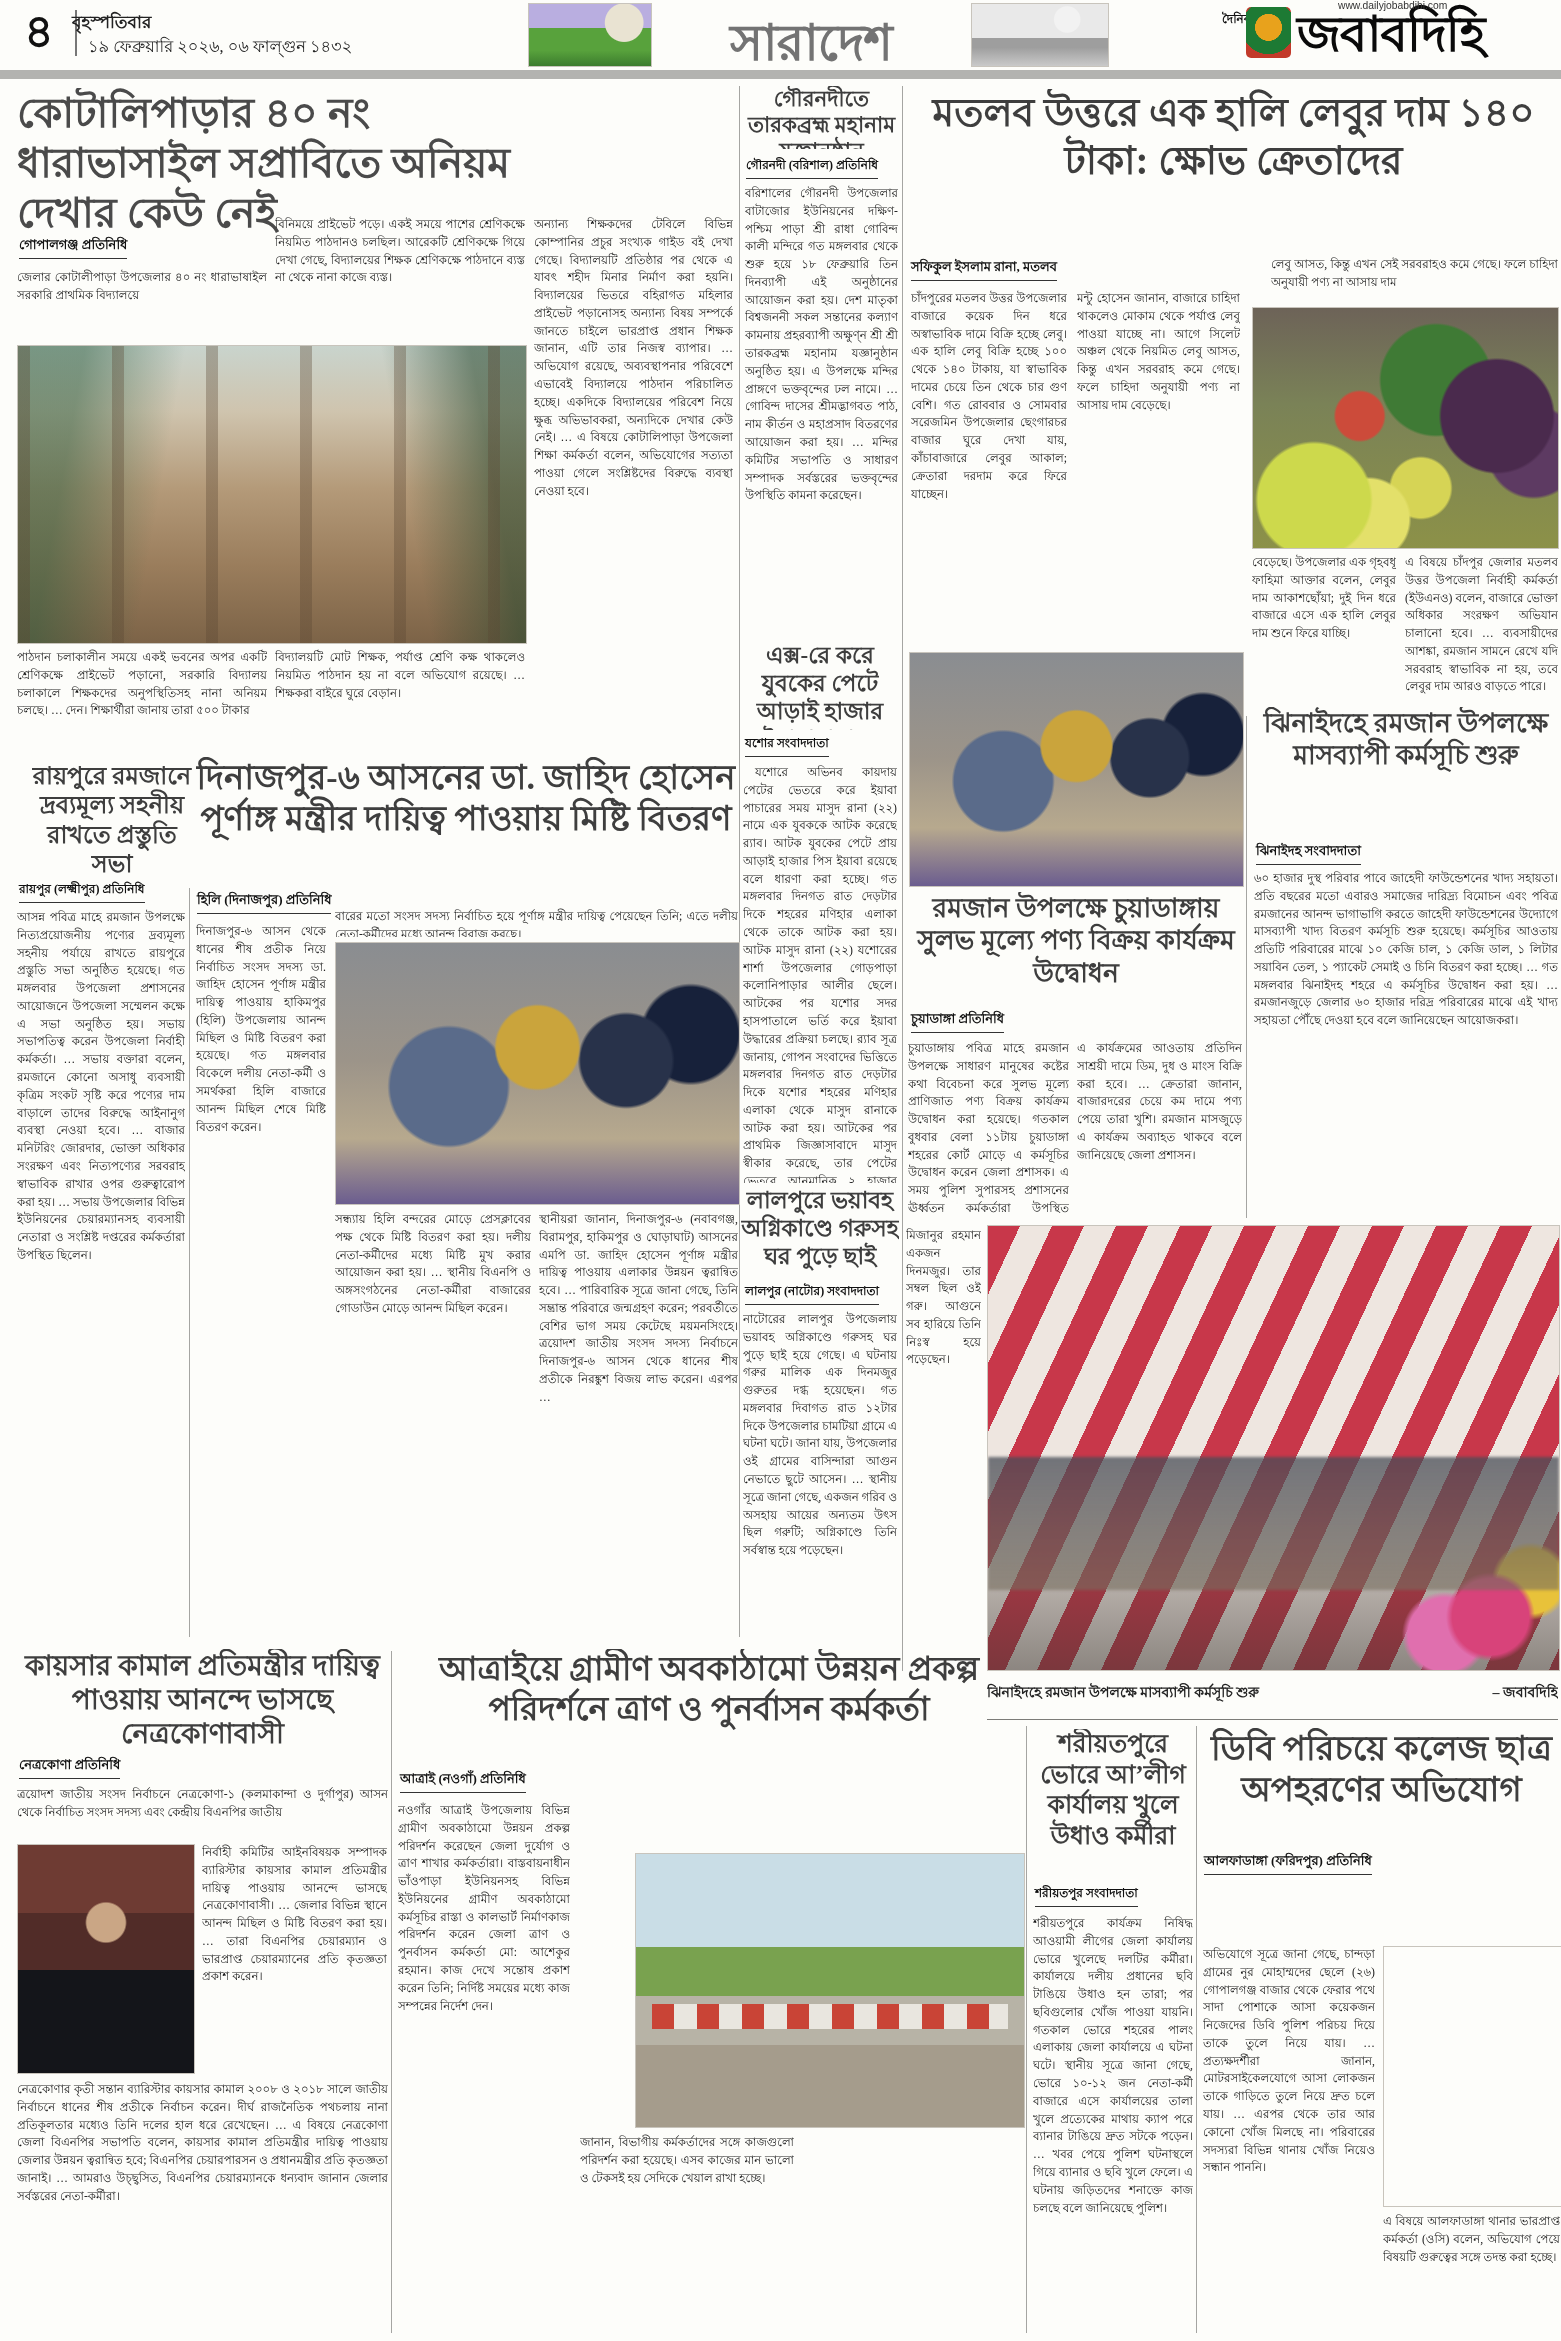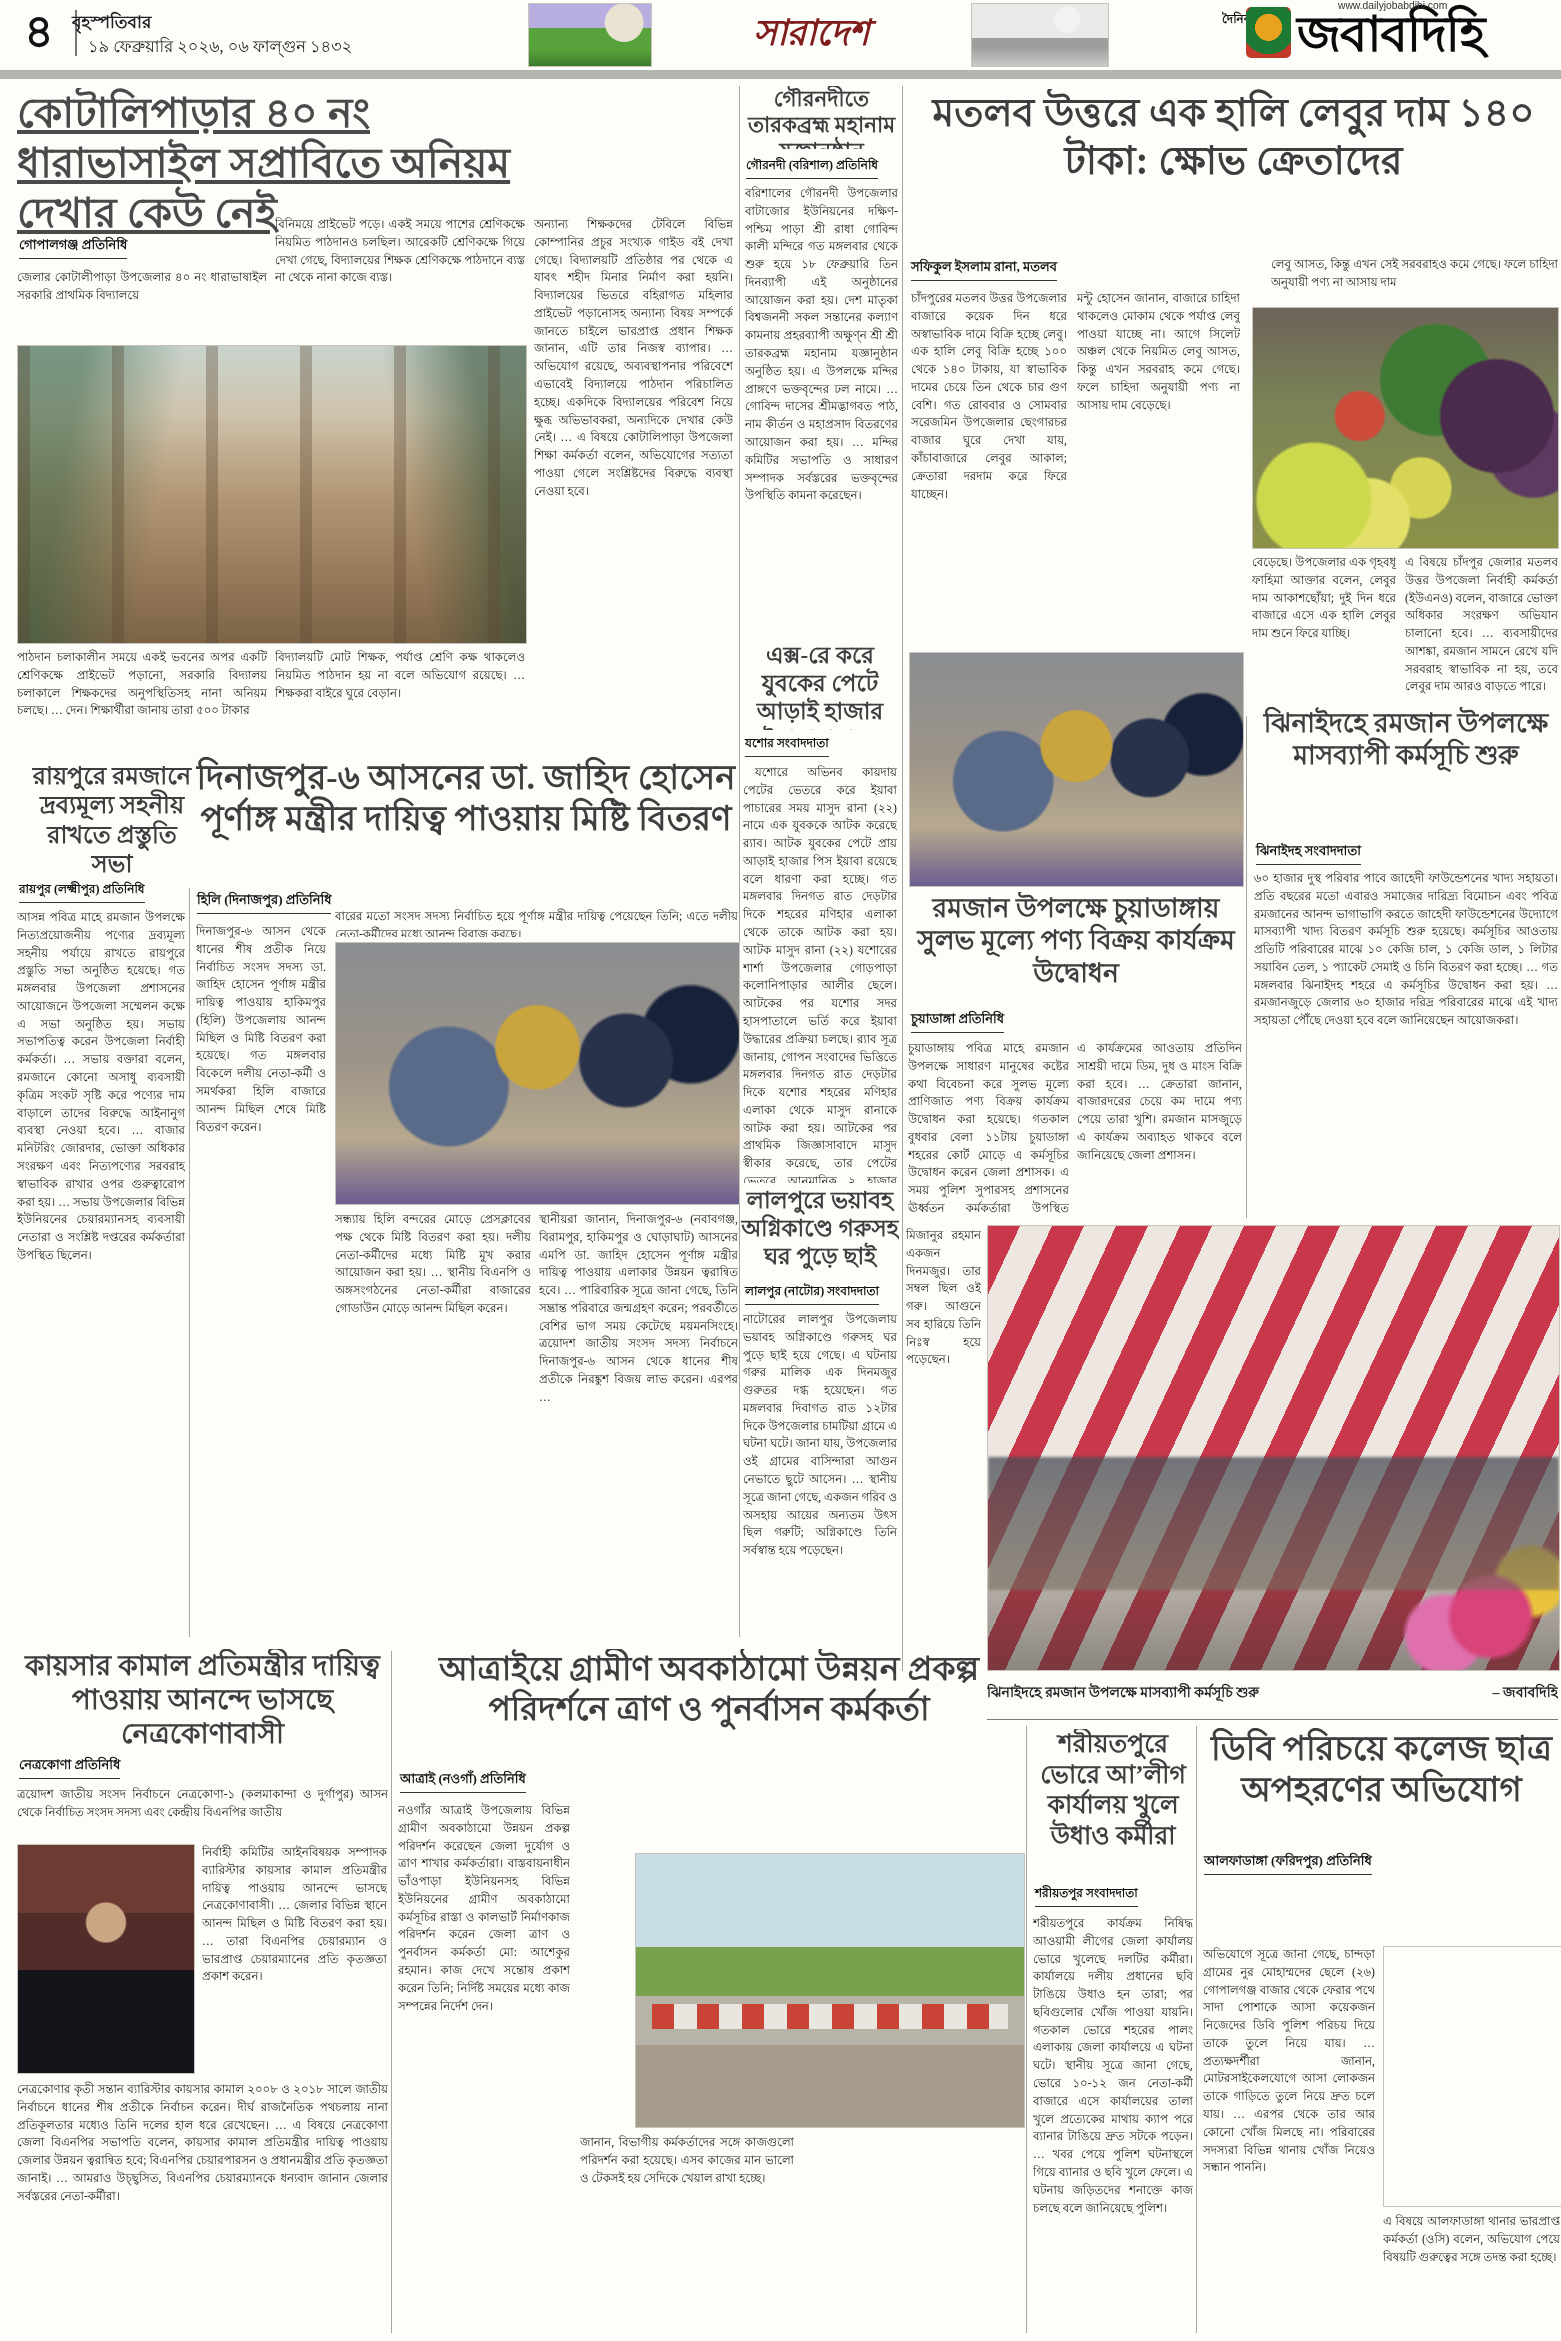--- a/index.html
+++ b/index.html
@@ -1,35 +1,35 @@
 <!DOCTYPE html>
 <html style="font-size:13.7px"><head>
 <meta charset="utf-8">
 <style>
   html,body{margin:0;padding:0;background:#e8e8e4;}
   #page{position:relative;width:1561px;height:2342px;background:#fdfdfa;margin:0 auto;
         font-family:"Liberation Serif","DejaVu Sans",serif;color:#1a1a1a;overflow:hidden;}
   .abs{position:absolute;}
   .headline{font-weight:bold;color:#3e3e3e;text-align:center;line-height:1.22;overflow:hidden;}
-  .headline.left{text-align:left;text-decoration:underline;}
+  .headline.left{text-align:left;}
   .byline{font-size:13px;font-weight:bold;color:#111;}
   .byline span{display:inline-block;border-bottom:1.4px solid #333;padding-bottom:2px;}
   .body{font-size:11.7px;line-height:1.52;text-align:justify;overflow:hidden;color:#191919;}
   .body.first::first-letter{margin-left:12px;}
   .photo{overflow:hidden;border:0.9px solid #c8c4bc;}
   .vrule{width:0.9px;background:#a5a5a2;}
   .hrule{height:0.9px;background:#7c7c78;}
   .caption{font-size:14px;font-weight:bold;color:#222;overflow:hidden;}
   .graybar{background:#b3b3b0;}
   
   .pagenum{font-size:46px;font-weight:bold;color:#111;line-height:1;}
   .mh-day{font-size:17px;font-weight:bold;color:#222;}
   .mh-date{font-size:16.3px;color:#222;}
-  .section-title{font-size:36px;font-weight:900;color:#7f1d1d;letter-spacing:-0.9px;
-                 font-family:"Liberation Sans","DejaVu Sans",sans-serif;font-style:italic;}
+  .section-title{font-size:50px;font-weight:900;color:#737373;letter-spacing:-0.9px;
+                 font-family:"Liberation Sans","DejaVu Sans",sans-serif;}
   .brand{font-size:49px;font-weight:900;color:#0a0a0a;letter-spacing:-0.9px;
          font-family:"Liberation Sans","DejaVu Sans",sans-serif;line-height:1;}
   .brand-prefix{font-size:12px;font-weight:bold;color:#111;}
   .website{font-size:10.3px;color:#333;font-family:"Liberation Sans",sans-serif;}
   
   .ph-school{background:
      linear-gradient(180deg,#c9d4cd 0%,#cfc4ae 18%,#bfa internal 0,#b49a79 45%,#9a7d5c 72%,#7c6347 100%);
      background:linear-gradient(180deg,#c9d4cd 0%,#cfc4ae 22%,#b49a79 48%,#9a7d5c 74%,#7c6347 100%);}
   .ph-school::after{content:"";position:absolute;inset:0;background:
      repeating-linear-gradient(90deg,rgba(90,70,50,.35) 0 12px,transparent 12px 94px),

